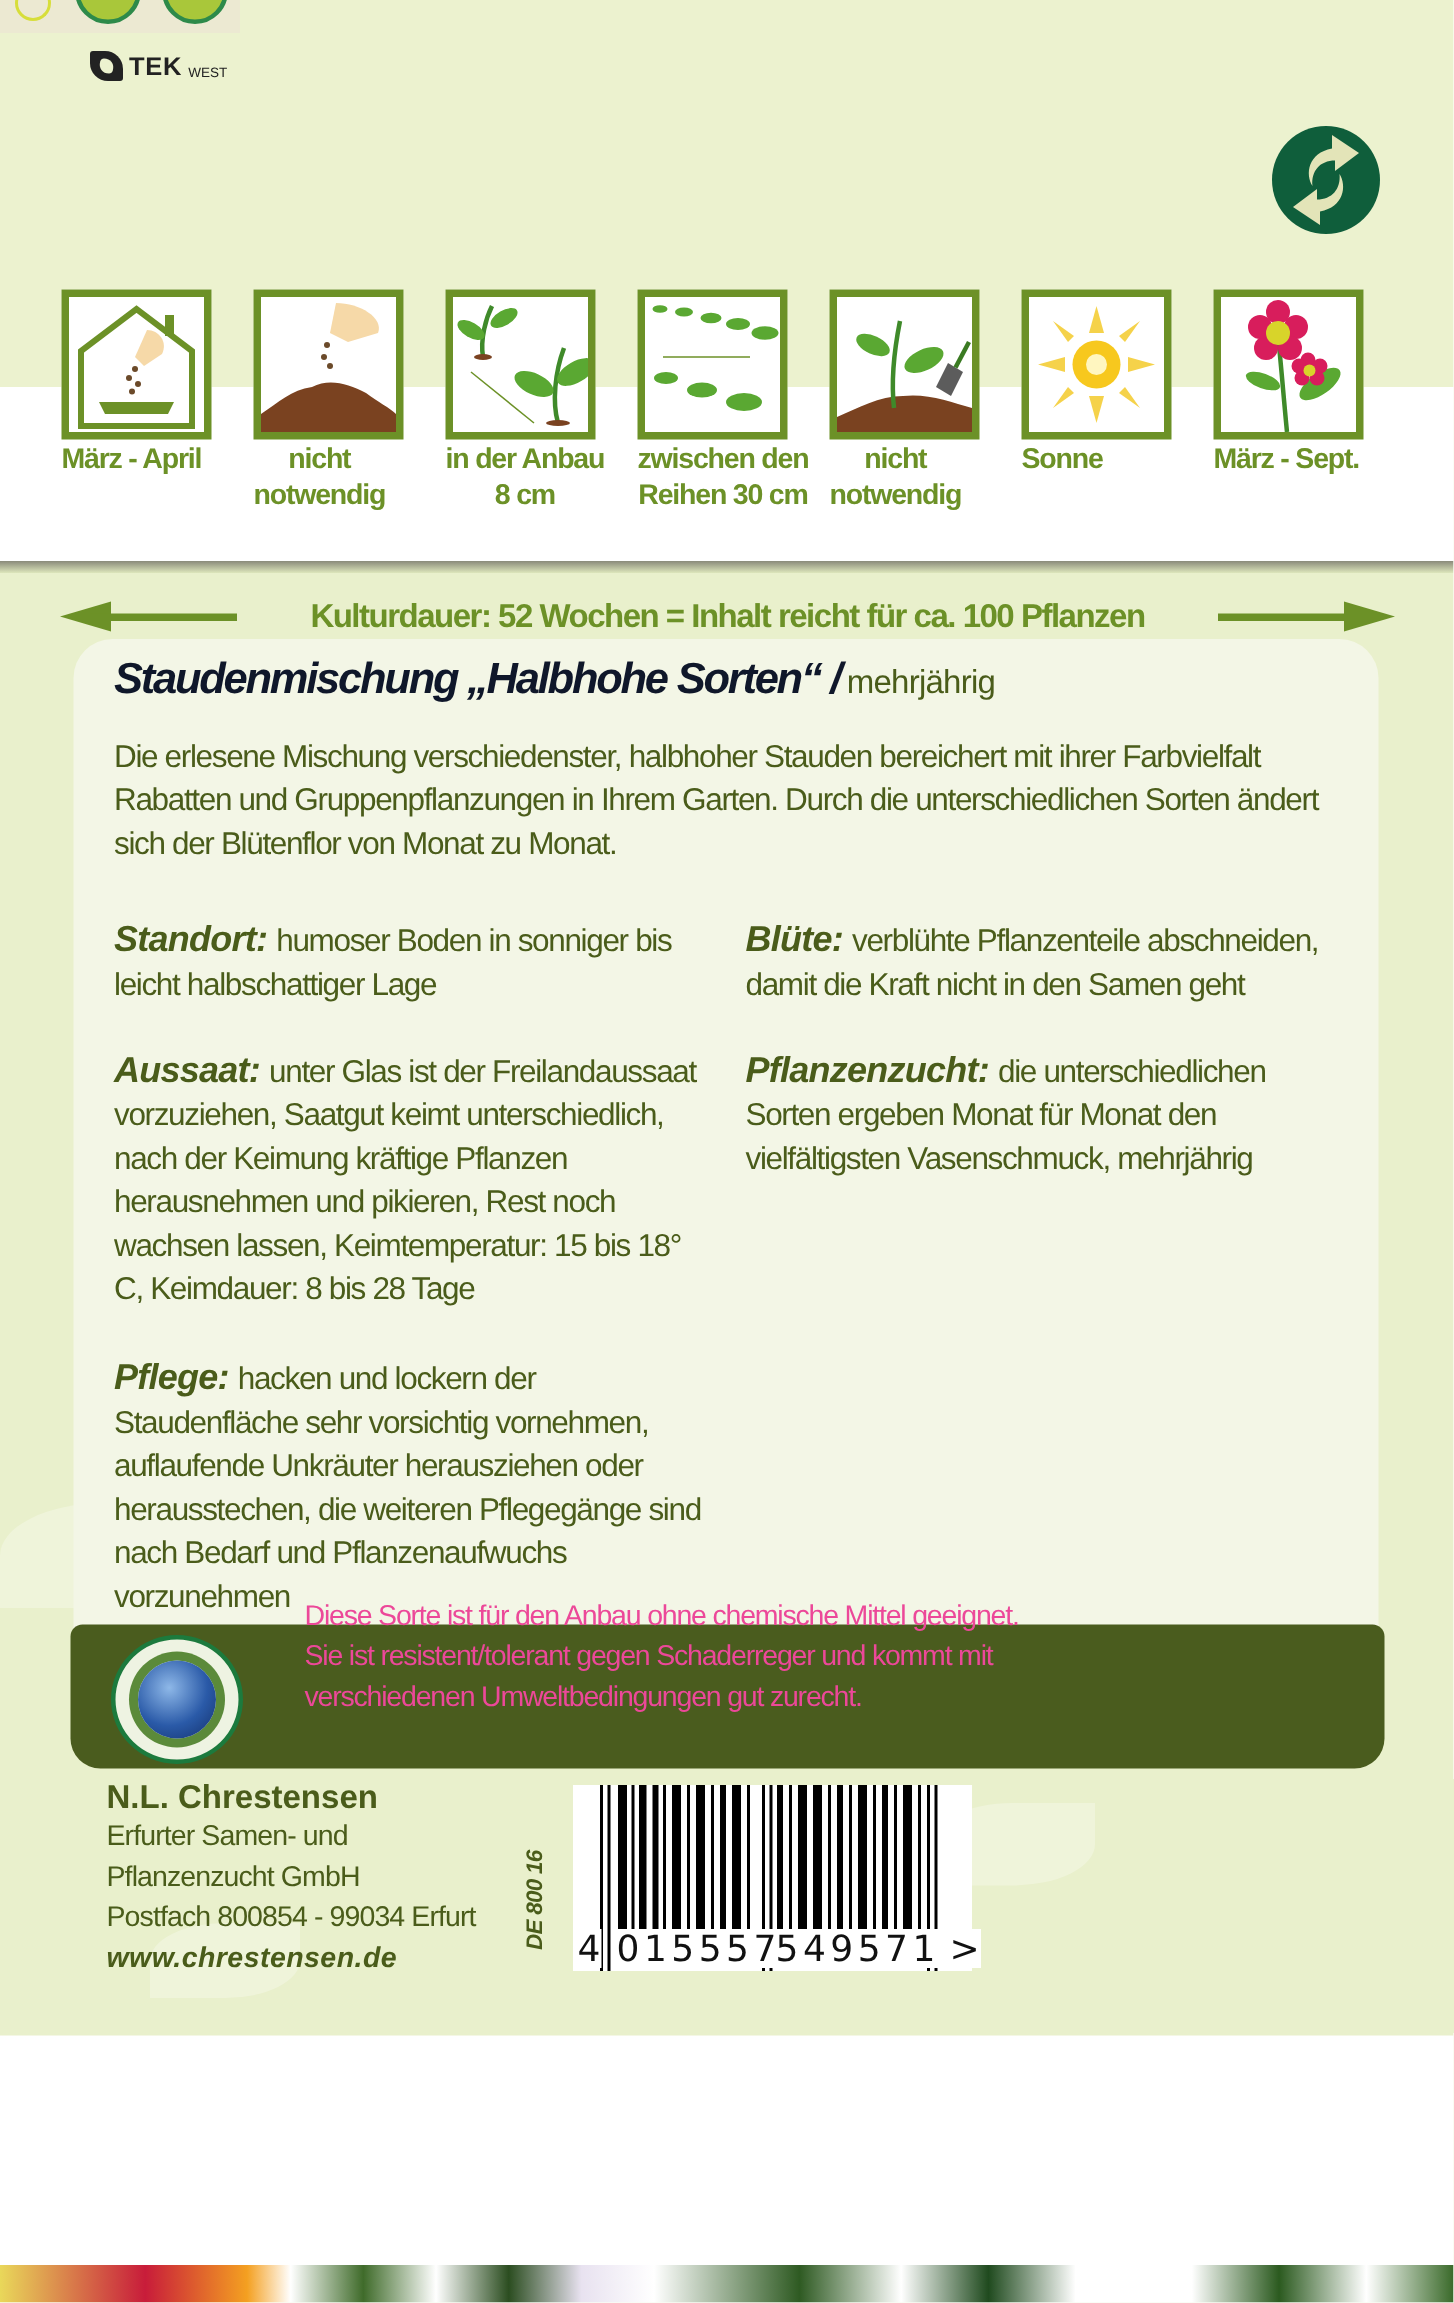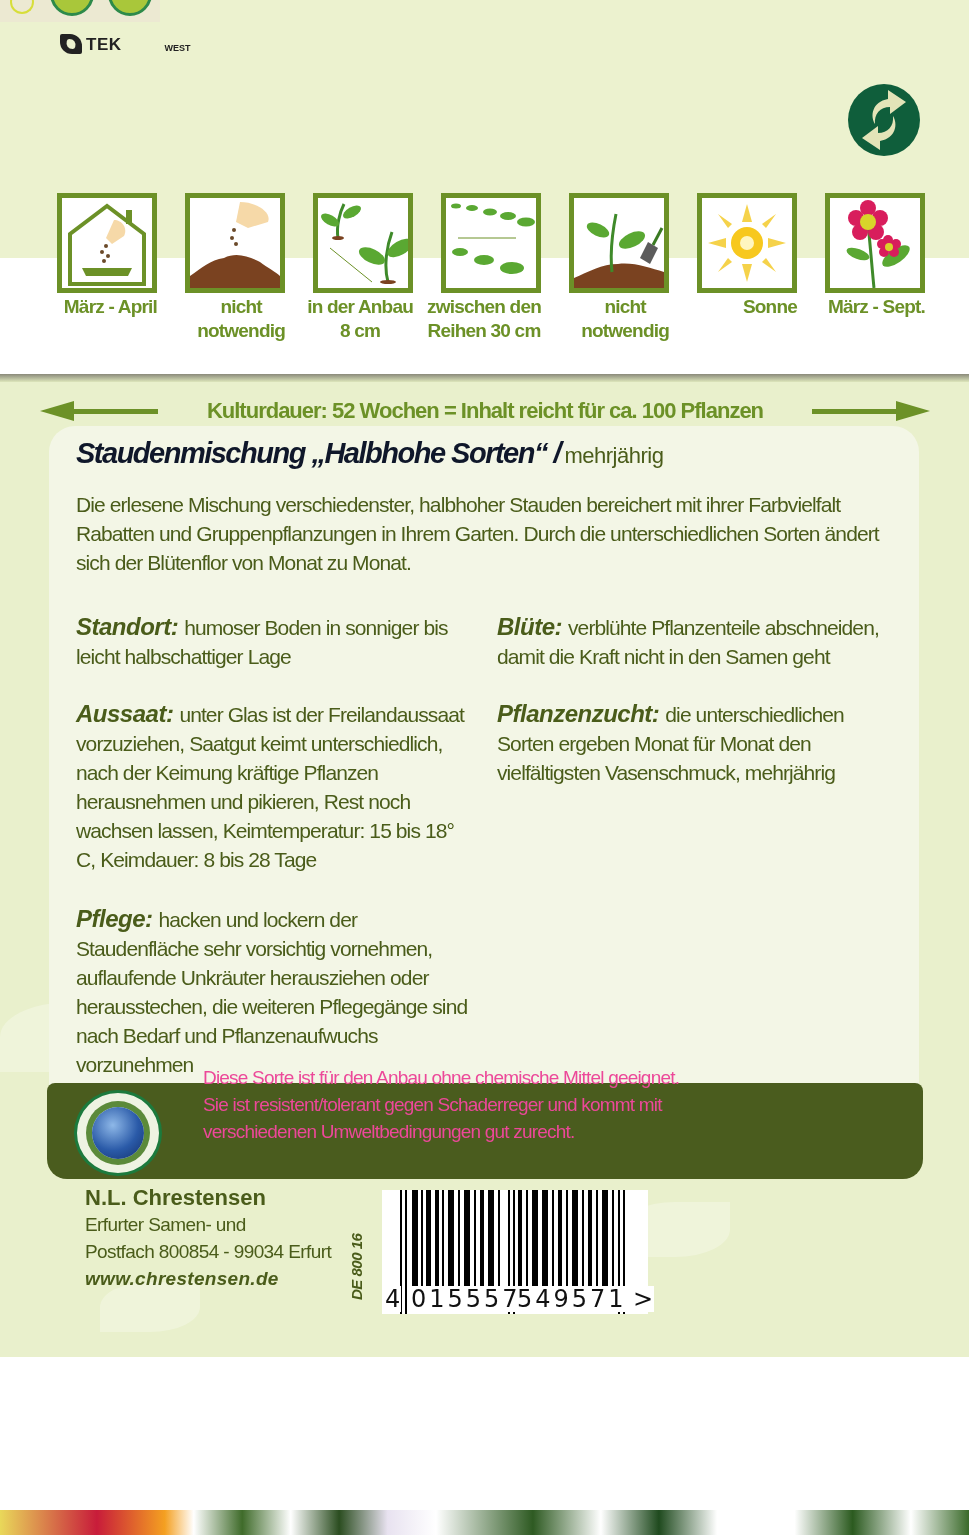--- a/index.html
+++ b/index.html
@@ -9,30 +9,30 @@
   .top-band { position: absolute; left: 0; top: 0; width: 969px; height: 258px; background: #ecf2cf; }
   .corner-deco { position: absolute; left: 0; top: 0; width: 160px; height: 22px; background: #ece9d2; }
   .corner-blob1 { position: absolute; left: 50px; top: -28px; width: 44px; height: 44px; border-radius: 50%; background: #a9c73a; border: 3px solid #2d8a4a; }
   .corner-blob2 { position: absolute; left: 108px; top: -28px; width: 44px; height: 44px; border-radius: 50%; background: #a9c73a; border: 3px solid #2d8a4a; }
   .corner-swirl { position: absolute; left: 10px; top: -10px; width: 24px; height: 24px; border-radius: 50%; border: 2px solid #d7de3a; border-top-color: transparent; }
 
   .tek-logo { position: absolute; left: 60px; top: 34px; display: flex; align-items: flex-end; gap: 4px; }
   .tek-leaf { width: 22px; height: 20px; background: #222; border-radius: 2px 12px 2px 12px; position: relative; }
   .tek-leaf::after { content: ""; position: absolute; left: 6px; top: 5px; width: 10px; height: 10px; background: #ecf2cf; border-radius: 2px 8px 2px 8px; transform: skewX(-15deg); }
   .tek-main { font-size: 17px; font-weight: bold; color: #222; letter-spacing: 0.5px; line-height: 18px; }
-  .tek-sub { font-size: 9px; font-weight: bold; color: #222; line-height: 12px; margin-left: 39px; }
+  .tek-sub { font-size: 9px; font-weight: normal; color: #222; line-height: 12px; }
 
   .green-dot { position: absolute; left: 848px; top: 84px; width: 72px; height: 72px; border-radius: 50%; background: #0f5e3b; overflow: hidden; }
   .green-dot svg { display: block; }
 
   .white-band { position: absolute; left: 0; top: 258px; width: 969px; height: 118px; background: #ffffff; }
   .shadow-line { position: absolute; left: 0; top: 374px; width: 969px; height: 8px; background: linear-gradient(#8a8a7a, #dde6bb); }
 
   .icons-row { position: absolute; left: 41px; top: 193px; display: flex; gap: 12px; }
-  .icon-col { width: 116px; display: flex; flex-direction: column; align-items: flex-end; }
+  .icon-col { width: 116px; display: flex; flex-direction: column; align-items: flex-start; }
   .icon-box { width: 100px; height: 100px; border: 5px solid #6c9127; background: #ffffff; position: relative; overflow: hidden; }
   .icon-box svg { position: absolute; left: 0; top: 0; }
   .icon-label { margin-top: 2px; text-align: center; font-size: 19px; font-weight: bold; color: #6c9127; line-height: 24px; letter-spacing: -0.8px; white-space: nowrap; }
 
   .mid-band { position: absolute; left: 0; top: 382px; width: 969px; height: 975px; background: #e9f0cc; overflow: hidden; }
   .mid-band .deco-leaf { position: absolute; border-radius: 50% 0 50% 0; background: rgba(255,255,255,0.28); }
 
   .kultur-row { position: absolute; left: 40px; top: 395px; width: 890px; height: 32px; display: flex; align-items: center; }
   .arrow-left, .arrow-right { position: relative; width: 118px; height: 20px; }
   .arrow-left .shaft, .arrow-right .shaft { position: absolute; top: 8px; height: 5px; background: #6c9127; }
@@ -56,21 +56,21 @@
   .sec-aussaat { left: 76px; top: 699px; width: 400px; }
   .sec-pflege { left: 76px; top: 904px; width: 400px; }
   .sec-bluete { left: 497px; top: 612px; width: 400px; }
   .sec-besonder { left: 497px; top: 699px; width: 380px; }
 
   .eco-bar { position: absolute; left: 47px; top: 1083px; width: 876px; height: 96px; background: #4a5c1e; border-radius: 8px 8px 20px 20px; }
   .eco-badge { position: absolute; left: 74px; top: 1090px; width: 88px; height: 86px; border-radius: 50%; background: #eef3e2; border: 3px solid #1c7a3d; display: flex; align-items: center; justify-content: center; }
   .eco-globe { width: 52px; height: 52px; border-radius: 50%; background: radial-gradient(circle at 40% 35%, #8eb8e8, #2a5aa8 55%, #13306b); box-shadow: 0 0 0 6px #5b8a3a; }
   .eco-text { position: absolute; left: 203px; top: 1064px; width: 650px; font-size: 19px; line-height: 27px; color: #ec4899; letter-spacing: -0.8px; }
 
-  .address { position: absolute; left: 71px; top: 1184px; font-size: 19px; line-height: 27px; color: #4a5c1a; letter-spacing: -0.6px; margin-left: 14px; }
+  .address { position: absolute; left: 71px; top: 1184px; font-size: 19px; line-height: 27px; color: #4a5c1a; letter-spacing: -0.6px; }
   .address .company { font-size: 22px; font-weight: bold; letter-spacing: 0; }
   .address .web { font-weight: bold; font-style: italic; letter-spacing: 0.3px; }
 
   .de-code { position: absolute; left: 348px; top: 1300px; font-size: 15px; font-style: italic; font-weight: bold; color: #4a5c1a; transform: rotate(-90deg); transform-origin: left top; white-space: nowrap; letter-spacing: -0.5px; }
 
   .barcode { position: absolute; left: 382px; top: 1190px; width: 266px; height: 124px; background: #ffffff; }
   .barcode-bars { position: absolute; left: 8px; top: 0; width: 250px; height: 124px; }
   .barcode-bars .bar { position: absolute; top: 0; background: #000; }
   .barcode-digits { position: absolute; left: 0; top: 96px; width: 266px; height: 28px; font-family: "DejaVu Sans", sans-serif; font-size: 24px; color: #111; }
   .barcode-digits span { position: absolute; top: 0; background: #fff; padding: 0 1px; line-height: 26px; }
@@ -304,20 +304,21 @@
 </div>
 <div class="eco-text">
   <div>Diese Sorte ist für den Anbau ohne chemische Mittel geeignet.</div>
   <div>Sie ist resistent/tolerant gegen Schaderreger und kommt mit</div>
   <div>verschiedenen Umweltbedingungen gut zurecht.</div>
 </div>
 
 <div class="address">
   <div class="company">N.L. Chrestensen</div>
   <div>Erfurter Samen- und</div>
+  <div>Pflanzenzucht GmbH</div>
   <div>Postfach 800854 - 99034 Erfurt</div>
   <div class="web">www.chrestensen.de</div>
 </div>
 
 <div class="de-code">DE 800 16</div>
 
 <div class="barcode">
   <div class="barcode-bars">
     <div class="bar" style="left:10px;width:2px;height:124px"></div>
     <div class="bar" style="left:15px;width:2px;height:124px"></div>

